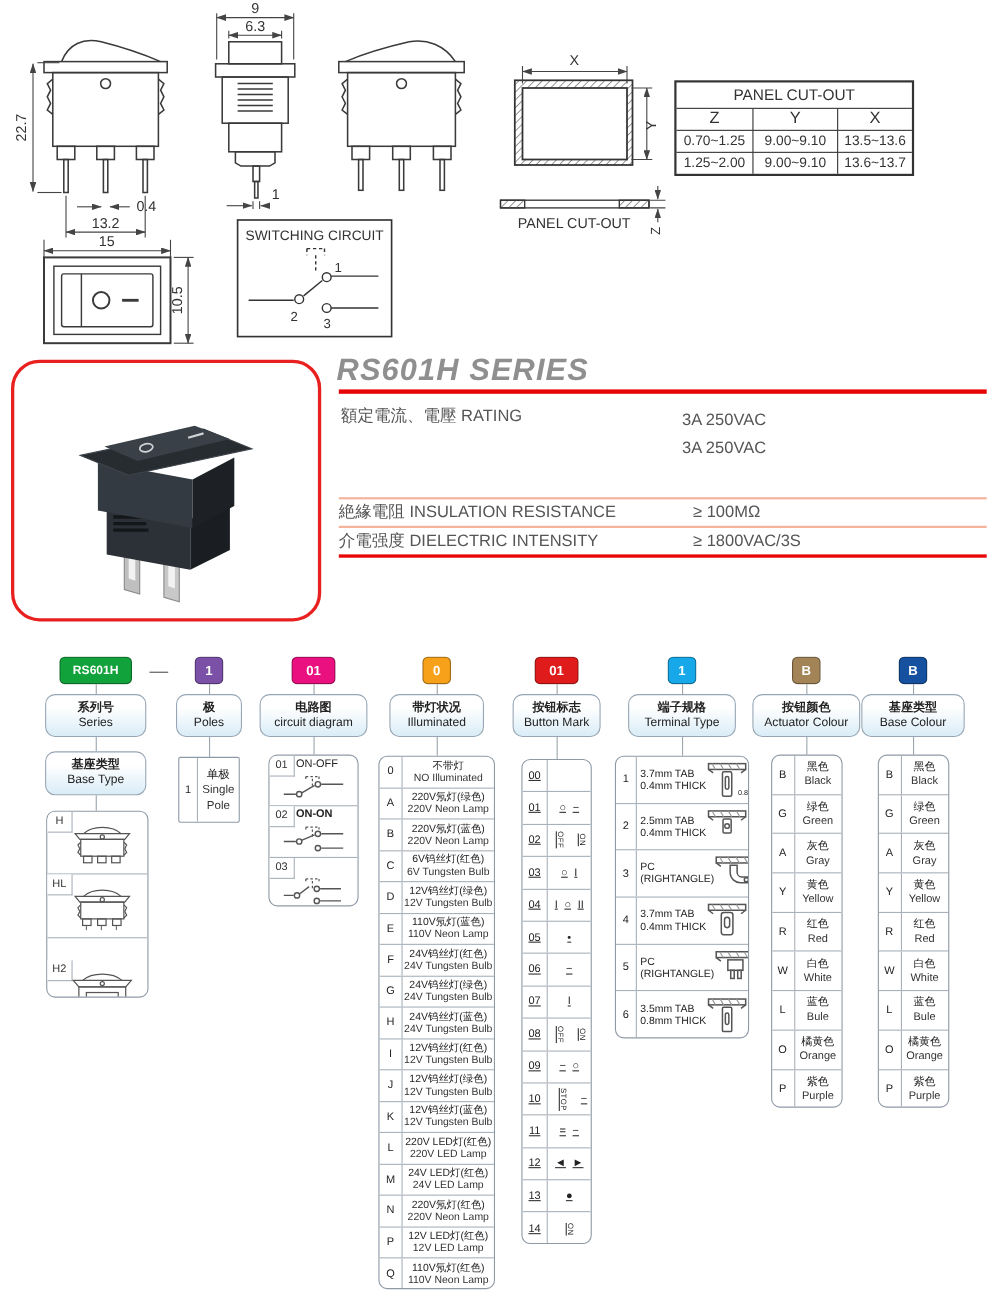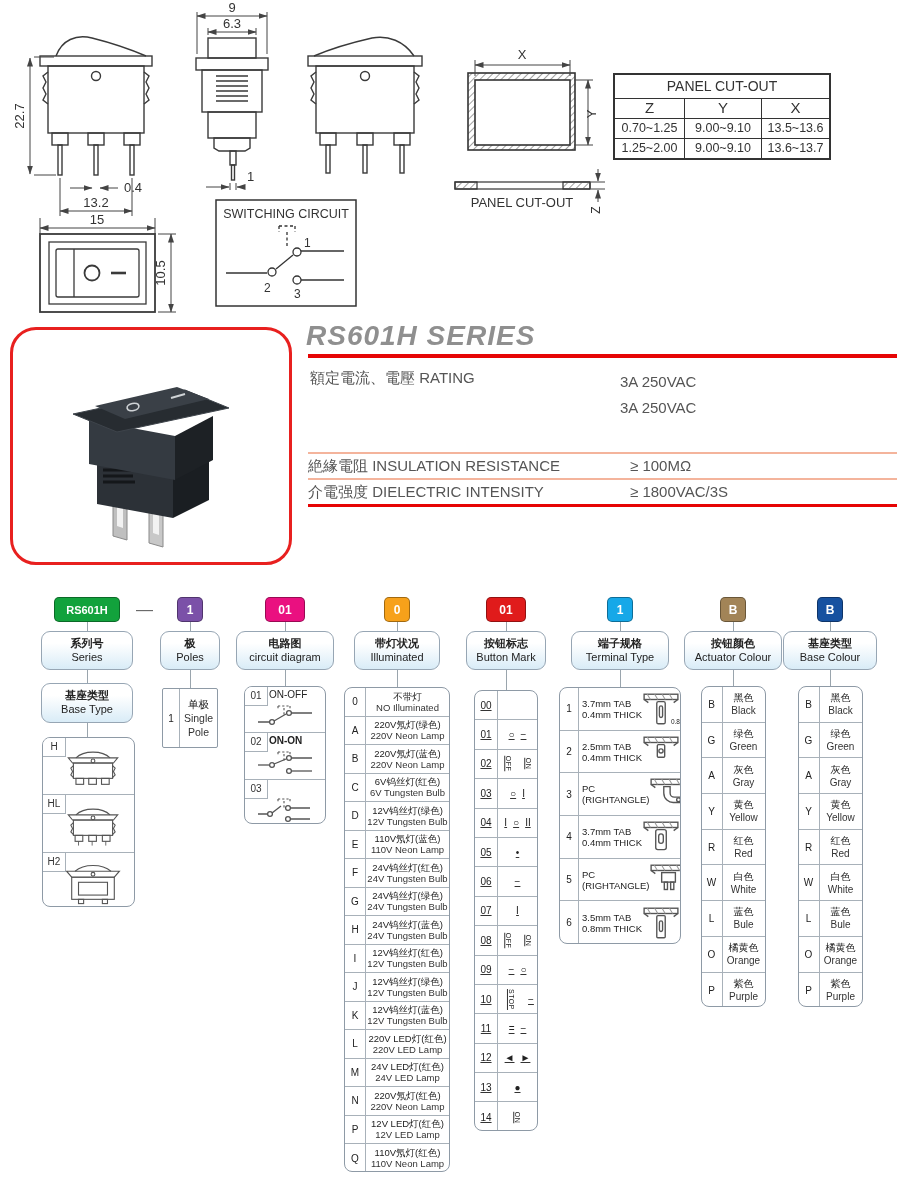--- a/index.html
+++ b/index.html
@@ -339,21 +339,21 @@
             <rect x="14" y="20" width="46" height="18" fill="none" stroke="#555" stroke-width="1.3"></rect>
             <path d="M14,23 l-3,3 l2,4 l-2,4 l3,3 M60,23 l3,3 l-2,4 l2,4 l-3,3" fill="none" stroke="#555" stroke-width="1.3"></path>
             <rect x="16" y="38" width="9" height="7" fill="none" stroke="#555" stroke-width="1.3"></rect>
             <rect x="32" y="38" width="9" height="7" fill="none" stroke="#555" stroke-width="1.3"></rect>
             <rect x="48" y="38" width="9" height="7" fill="none" stroke="#555" stroke-width="1.3"></rect>
             <line x1="20" y1="45" x2="20" y2="50" stroke="#555"></line>
             <line x1="36" y1="45" x2="36" y2="50" stroke="#555"></line>
             <line x1="52" y1="45" x2="52" y2="50" stroke="#555"></line>
           </svg></div>
       </div>
-      <div class="bt-row" style="height: 55px;">
+      <div class="bt-row" style="height: 55px; margin-top: 20px;">
         <div class="bt-code">H2</div>
         <div style="position: absolute; left: 12px; top: 8px;"><svg width="76" height="46" viewBox="0 0 74 54">
             <path d="M6,12 H68 L62,19 H12 Z" fill="none" stroke="#555" stroke-width="1.3"></path>
             <path d="M16,12 C26,3 48,3 58,12" fill="none" stroke="#555" stroke-width="1.3"></path>
             <circle cx="37" cy="15.5" r="2.2" fill="none" stroke="#555" stroke-width="1.3"></circle>
             <rect x="12" y="19" width="50" height="26" fill="none" stroke="#555" stroke-width="1.3"></rect>
             <rect x="20" y="25" width="34" height="15" fill="none" stroke="#555" stroke-width="1.3"></rect>
             <rect x="20" y="45" width="6" height="5" fill="none" stroke="#555" stroke-width="1.3"></rect>
             <rect x="48" y="45" width="6" height="5" fill="none" stroke="#555" stroke-width="1.3"></rect>
           </svg></div>

